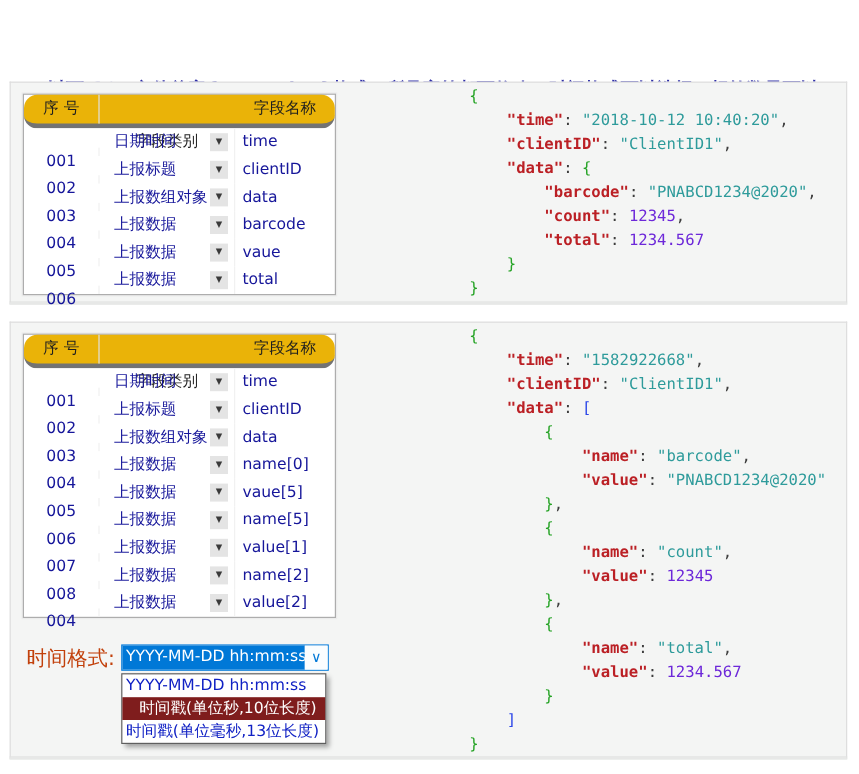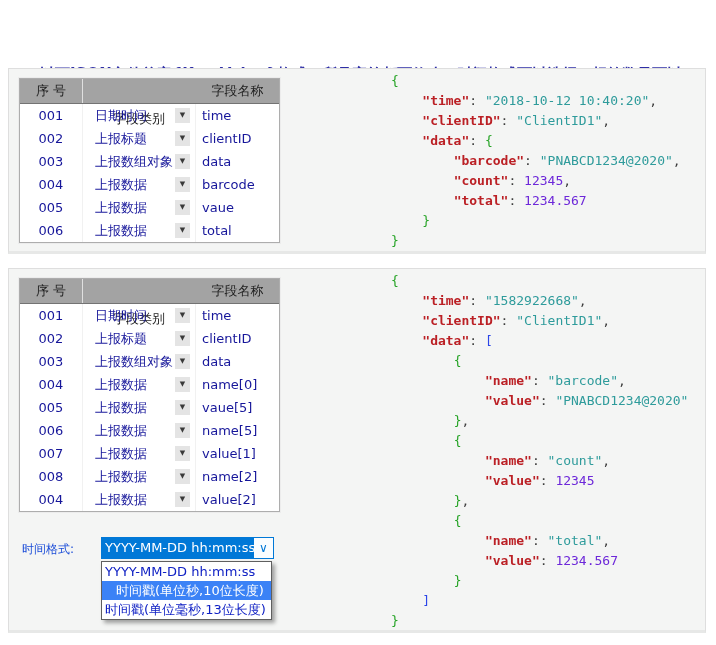--- a/index.html
+++ b/index.html
@@ -12,59 +12,59 @@
 
   
   .panel{position:absolute;left:8px;width:698px;background:#f4f5f4;
          border:1px solid #dedede;border-bottom:3px solid #e7e8e7;box-sizing:border-box;}
   .panel1{top:68px;height:186px;}
   .panel2{top:268px;height:365px;}
 
   
   .tablebox{position:absolute;left:10px;top:9px;width:261px;background:#fff;
             border:1px solid #adadad;box-shadow:0 0 0 1px #ececec;box-sizing:border-box;}
-  .thead{display:flex;height:24px;border-bottom:1px solid #737373;background:#a3a3a3;}
+  .thead{display:flex;height:24px;border-bottom:4px solid #737373;background:#eab308;border-radius:11px;}
   .th{box-sizing:border-box;font-size:13px;color:#1f1f1f;text-align:center;line-height:23px;
       border-right:1px solid #e0e0e0;}
   .th:nth-child(1){width:63px;}
   .th:nth-child(2){width:113px;margin-top:28px;}
   .th:nth-child(3){width:83px;border-right:none;}
   .trow{display:flex;height:23px;line-height:23px;font-size:13px;color:#16169a;}
-  .c-no{width:63px;text-align:center;border-right:1px solid #f1f1f1;box-sizing:border-box;}
+  .c-no{width:63px;text-align:center;border-right:1px solid #f1f1f1;box-sizing:border-box;margin-top:16px;}
   .c-cat{width:113px;box-sizing:border-box;padding-left:12px;position:relative;
          border-right:1px solid #f1f1f1;}
   .dd{position:absolute;right:5px;top:4px;width:15px;height:15px;background:#e4e4e4;
       color:#3a3a3a;font-size:7px;line-height:15px;text-align:center;cursor:pointer;}
   .c-name{flex:1;padding-left:6px;}
 
   
   .code{position:absolute;left:382px;top:2px;
         font-family:"DejaVu Sans Mono","Liberation Mono",monospace;font-size:13px;}
   .code-line{height:20px;line-height:20px;white-space:pre;}
   .tk-k{color:#bb2025;font-weight:bold;}
   .tk-s{color:#2e9b9b;}
   .tk-n{color:#6d28d9;}
   .tk-b{color:#25a325;}
   .tk-a{color:#2b46e8;}
   .tk-p{color:#3d3d3d;}
 
   
-  .tf-label{position:absolute;left:13px;top:269px;font-size:12px;color:#1d4ed8;line-height:22px;}
+  .tf-label{position:absolute;left:13px;top:269px;font-size:17px;color:#c2410c;line-height:22px;}
   .combo{position:absolute;left:92px;top:268px;width:173px;height:22px;box-sizing:border-box;
          border:1px solid #0078d7;background:#fff;display:flex;cursor:pointer;}
   .combo-text{flex:1;background:#0078d7;color:#fff;font-size:13px;line-height:20px;
               padding-left:3px;white-space:nowrap;overflow:hidden;}
   .combo-btn{width:19px;text-align:center;color:#0078d7;font-size:12px;line-height:20px;
              background:#fafdff;}
   .combo-list{position:absolute;left:92px;top:292px;width:171px;box-sizing:border-box;
               background:#fff;border:1px solid #5f5f5f;
               box-shadow:3px 3px 4px rgba(0,0,0,.35);z-index:9;}
   .combo-item{height:19px;line-height:19px;font-size:13px;color:#1021c4;padding-left:3px;
               white-space:nowrap;cursor:pointer;}
-  .combo-item.hl{background:#3b82f6;color:#fff;padding-left:14px;}
+  .combo-item.hl{background:#7f1d1d;color:#fff;padding-left:14px;}
 </style>
 </head>
 <body>
 
 <div class="page">
 
   <div class="title">
     <div>　　以下JSON文件兼容{Key:Value}格式；所见字符都可修改，时间格式可以选择，标签数量可以</div>
     <div>自由增减；文件结构不可改变。</div>
   </div>

